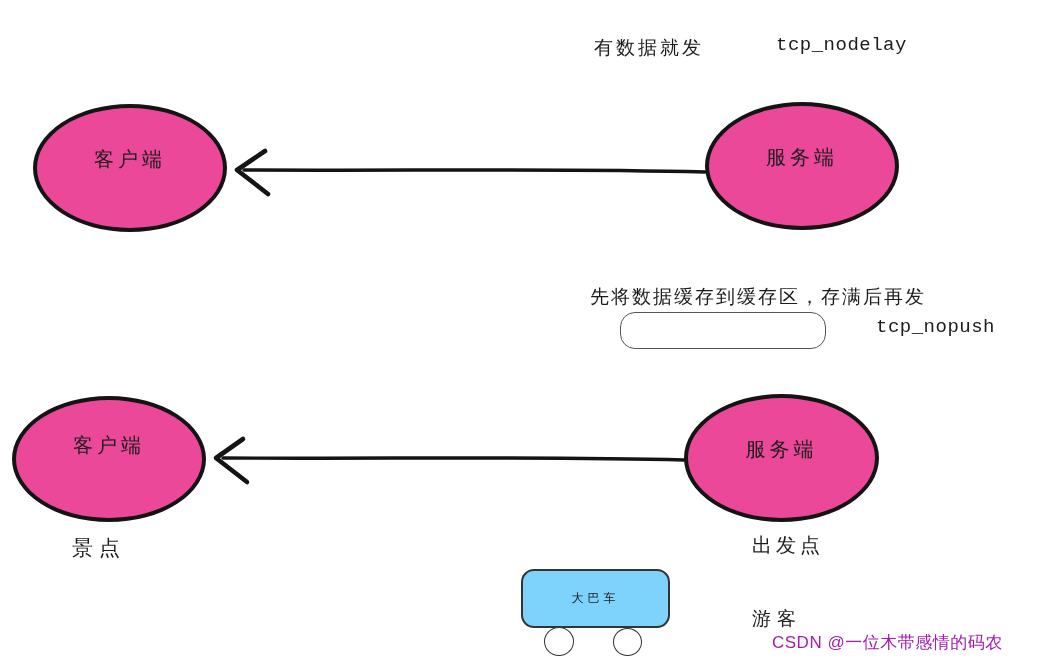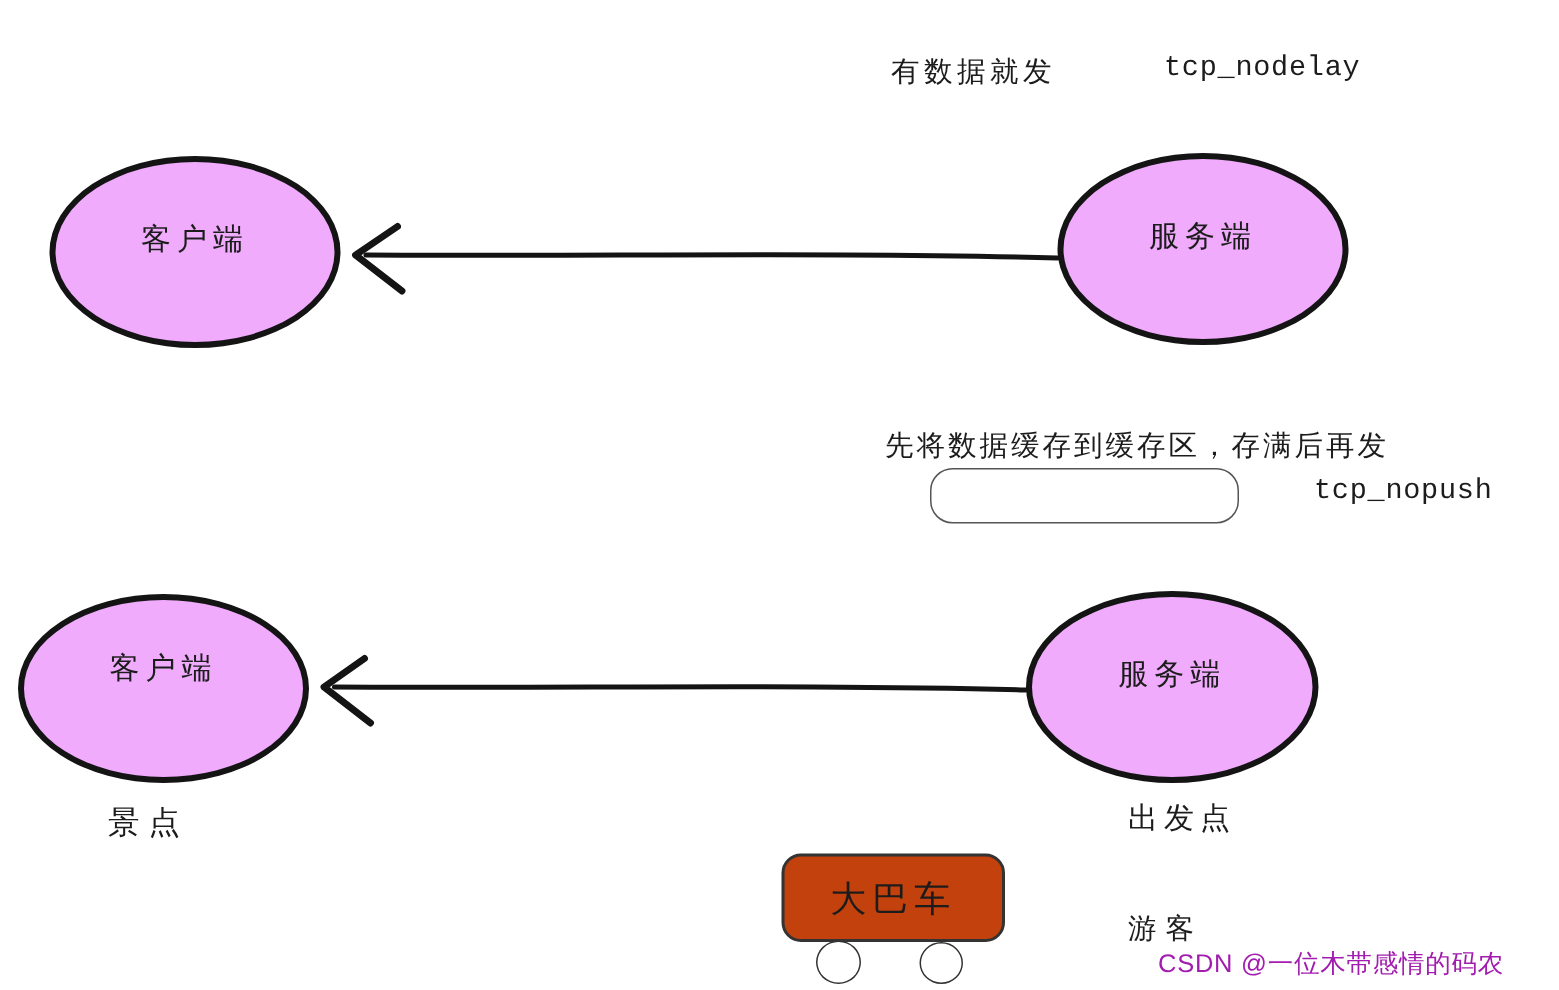--- a/index.html
+++ b/index.html
@@ -13,21 +13,21 @@
   }
   .overlay{position:absolute;left:0;top:0;width:1039px;height:660px;pointer-events:none;}
   .label{position:absolute;white-space:nowrap;}
   .cjk{font-family:"Liberation Serif","DejaVu Serif",serif;letter-spacing:4px;font-size:20px;}
   .mono{font-family:"Liberation Mono","DejaVu Sans Mono",monospace;font-size:19px;letter-spacing:0.5px;}
   .ellipse{
     position:absolute;
     border:4px solid #141414;
     border-radius:50%;
     box-sizing:border-box;
-    background:#f0abfc;
+    background:#ec4899;
   }
   .ellipse .node-label{
     position:absolute;left:0;top:38px;width:100%;
     text-align:center;font-size:20px;letter-spacing:4px;
   }
   .el-client-top{left:33px;top:104px;width:194px;height:128px;}
   .el-server-top{left:705px;top:102px;width:194px;height:128px;}
   .el-client-bottom{left:12px;top:396px;width:194px;height:126px;}
   .el-client-bottom .node-label{top:32px;}
   .el-server-bottom{left:684px;top:394px;width:195px;height:128px;}
@@ -40,21 +40,21 @@
     border:1.5px solid #555;border-radius:15px;box-sizing:border-box;background:#ffffff;
   }
   .lbl-scenic{left:72px;top:534px;font-size:21px;letter-spacing:6px;}
   .lbl-departure{left:752px;top:532px;font-size:20px;letter-spacing:4px;}
   .lbl-tourist{left:752px;top:606px;font-size:19px;letter-spacing:6px;}
   .bus{position:absolute;left:521px;top:569px;width:150px;height:90px;}
   .bus-body{
     position:absolute;left:0;top:0;width:149px;height:59px;
     border:2px solid #333;border-radius:13px;box-sizing:border-box;
     display:flex;align-items:center;justify-content:center;
-    font-size:24px;letter-spacing:4px;background:#c2410c;
+    font-size:12px;letter-spacing:4px;background:#7dd3fc;
   }
   .wheel{
     position:absolute;border:1.5px solid #333;border-radius:50%;
     box-sizing:border-box;background:#ffffff;
   }
   .wheel-left{left:23px;top:58px;width:30px;height:29px;}
   .wheel-right{left:92px;top:59px;width:29px;height:28px;}
   .watermark{
     left:772px;top:631px;font-size:17px;letter-spacing:0.5px;
     color:#a21caf;font-family:"Liberation Sans","DejaVu Sans",sans-serif;

